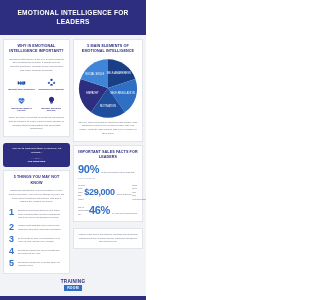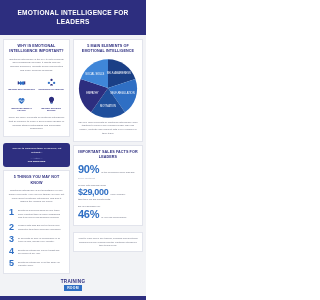--- a/index.html
+++ b/index.html
@@ -132,21 +132,21 @@
   }
   .stat-big.sm { font-size:9px; }
   .stat-txt {
     color:#6f7384;
     font-size:2.4px;
     line-height:1.45;
     flex:1;
     min-width:0;
   }
   .stat-src { color:#a9adbd; font-size:1.9px; width:100%; line-height:1.3; }
-  .stat-block { display:flex; flex-direction:column; gap:0.6px; }
+  .stat-block { display:flex; flex-direction:row; gap:0.6px;align-items:center; }
 
   
   .cta {
     background:#ffffff;
     border:0.4px solid #e2e4ec;
     padding:4px;
     text-align:center;
     margin-top:3px;
   }
   .cta-text { color:#6f7384; font-size:2.3px; line-height:1.5; }

